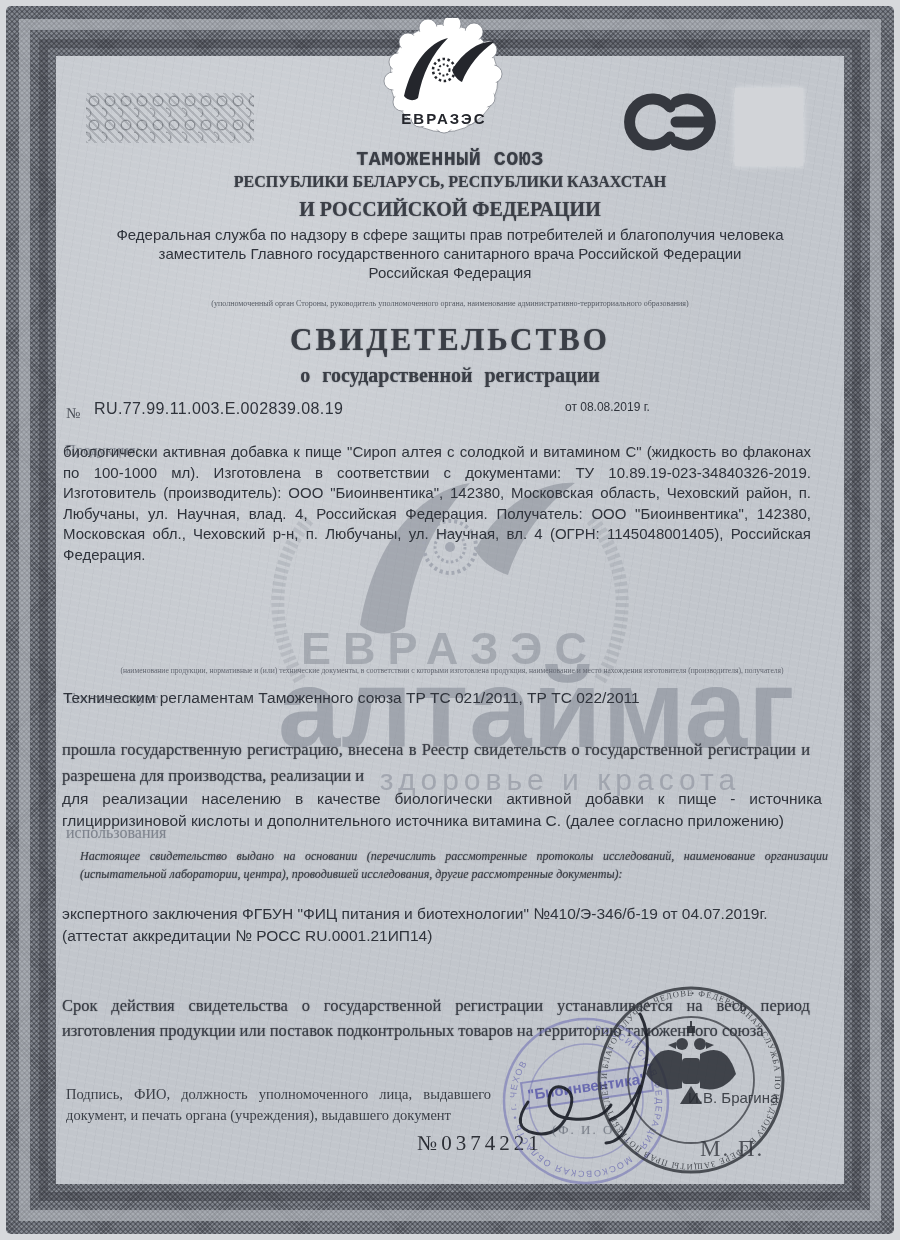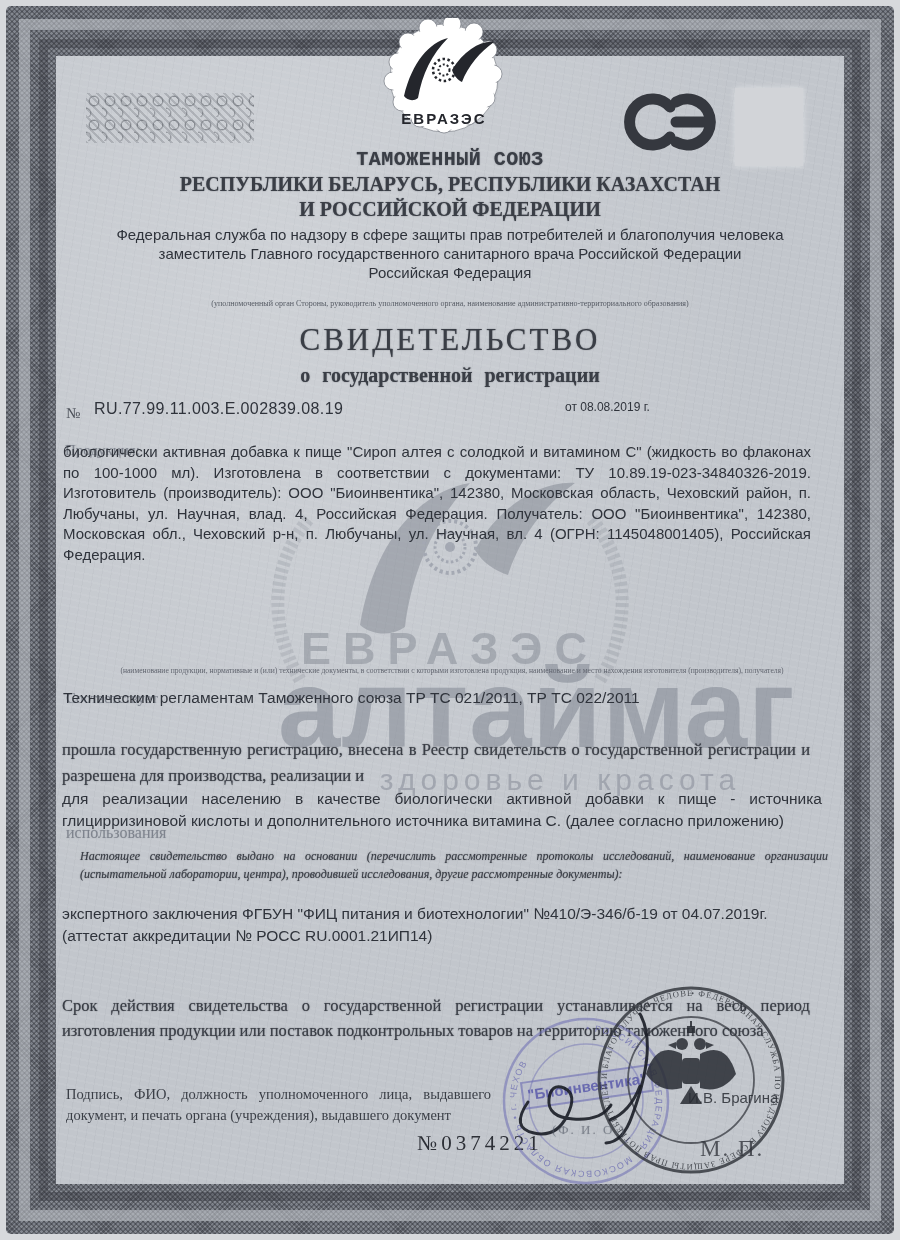--- a/index.html
+++ b/index.html
@@ -100,28 +100,28 @@
   <div class="abs ce-mark">
     <svg width="110" height="76" viewBox="0 0 110 76">
       <g fill="none" stroke="#35383f" stroke-width="11" stroke-linecap="round">
         <path d="M52 23 A23 23 0 1 0 52 53"></path>
         <path d="M58 18 A23 23 0 1 1 58 58 M58 38 H86"></path>
       </g>
     </svg>
   </div>
 
   <div class="abs txt serif blur ctr" style="left:100px;top:148px;width:700px;font-size:20px;font-weight:bold;letter-spacing:.5px;font-family:Liberation Mono, monospace;">ТАМОЖЕННЫЙ СОЮЗ</div>
-  <div class="abs txt serif blur ctr" style="left:60px;top:173px;width:780px;font-size:20px;font-weight:bold;">РЕСПУБЛИКИ БЕЛАРУСЬ, РЕСПУБЛИКИ КАЗАХСТАН</div>
+  <div class="abs txt serif blur ctr" style="left:60px;top:173px;width:780px;font-size:16px;font-weight:bold;">РЕСПУБЛИКИ БЕЛАРУСЬ, РЕСПУБЛИКИ КАЗАХСТАН</div>
   <div class="abs txt serif blur ctr" style="left:100px;top:198px;width:700px;font-size:20px;font-weight:bold;">И РОССИЙСКОЙ ФЕДЕРАЦИИ</div>
   <div class="abs txt typed ctr" style="left:60px;top:226px;width:780px;font-size:15px;">Федеральная служба по надзору в сфере защиты прав потребителей и благополучия человека</div>
   <div class="abs txt typed ctr" style="left:60px;top:245px;width:780px;font-size:15px;">заместитель Главного государственного санитарного врача Российской Федерации</div>
   <div class="abs txt typed ctr" style="left:60px;top:264px;width:780px;font-size:15px;">Российская Федерация</div>
   <div class="abs txt serif ctr" style="left:60px;top:299px;width:780px;font-size:8px;color:#565b64;">(уполномоченный орган Стороны, руководитель уполномоченного органа, наименование административно-территориального образования)</div>
 
-  <div class="abs txt serif blur ctr" style="left:100px;top:322px;width:700px;font-size:31px;font-weight:normal;letter-spacing:3px;">СВИДЕТЕЛЬСТВО</div>
+  <div class="abs txt serif blur ctr" style="left:100px;top:322px;width:700px;font-size:31px;font-weight:bold;letter-spacing:3px;">СВИДЕТЕЛЬСТВО</div>
   <div class="abs txt serif blur ctr" style="left:100px;top:364px;width:700px;font-size:20px;font-weight:bold;word-spacing:7px;">о государственной регистрации</div>
 
   <div class="abs txt serif" style="left:66px;top:405px;font-size:15px;color:#4a4e57;">№</div>
   <div class="abs txt typed" style="left:94px;top:400px;font-size:16px;letter-spacing:.4px;">RU.77.99.11.003.Е.002839.08.19</div>
   <div class="abs txt typed" style="left:565px;top:400px;font-size:12px;">от 08.08.2019 г.</div>
 
   <div class="abs serif ghost" style="left:65px;top:442px;font-size:15px;z-index:1;">Продукция:</div>
   <div class="abs txt typed just" style="left:63px;top:442px;width:748px;font-size:15px;line-height:1.37;">биологически активная добавка к пище "Сироп алтея с солодкой и витамином С" (жидкость во флаконах по 100-1000 мл). Изготовлена в соответствии с документами: ТУ 10.89.19-023-34840326-2019. Изготовитель (производитель): ООО "Биоинвентика", 142380, Московская область, Чеховский район, п. Любучаны, ул. Научная, влад. 4, Российская Федерация.  Получатель: ООО "Биоинвентика", 142380, Московская обл., Чеховский р-н, п. Любучаны, ул. Научная, вл. 4 (ОГРН: 1145048001405), Российская Федерация.</div>
 
   <div class="abs wm" style="left:240px;top:455px;width:420px;height:250px;opacity:.42;">

